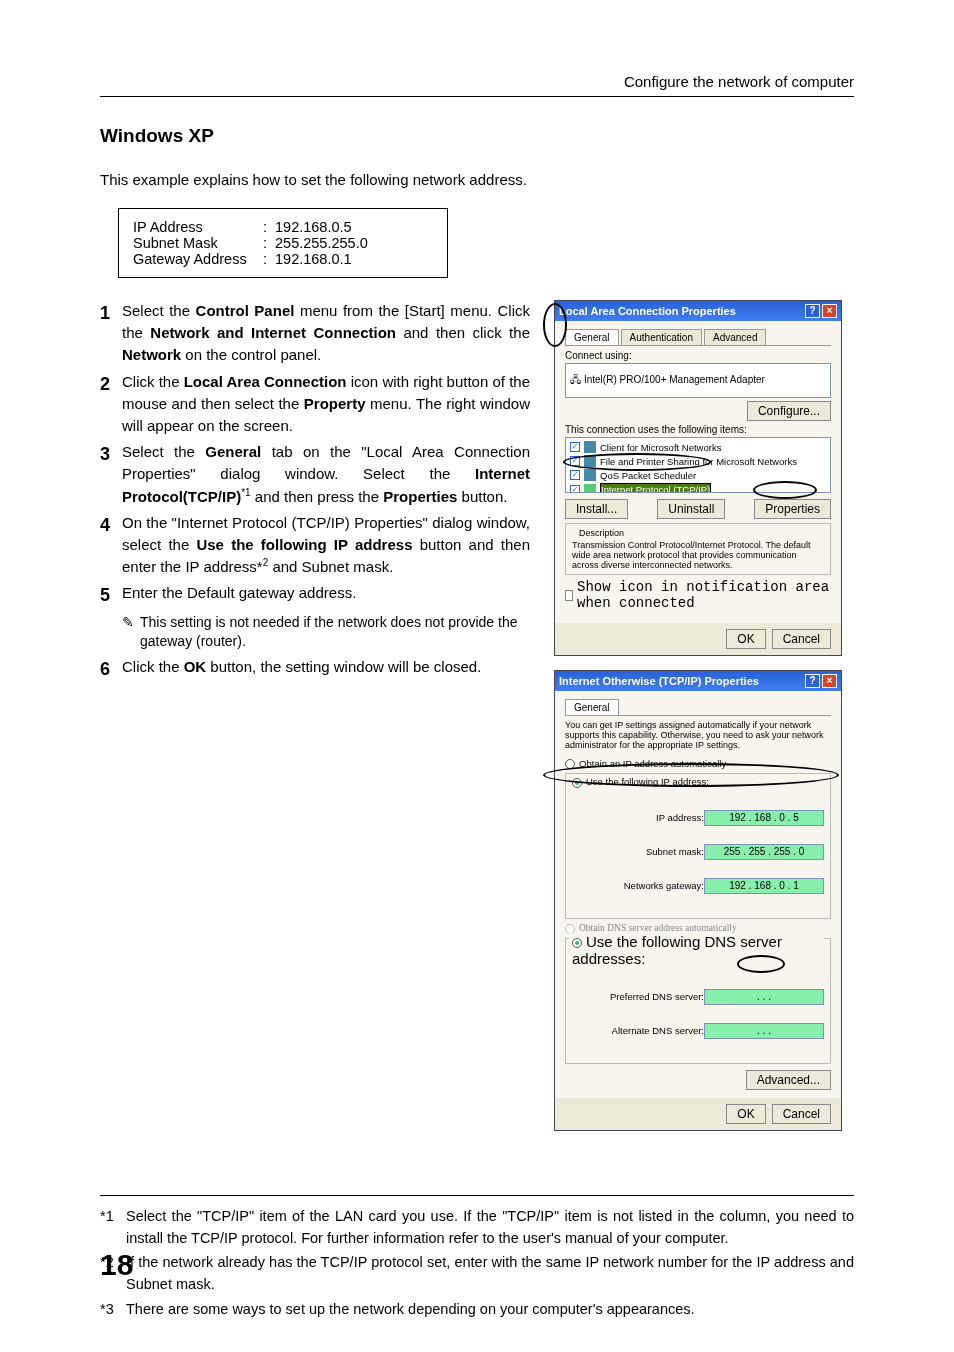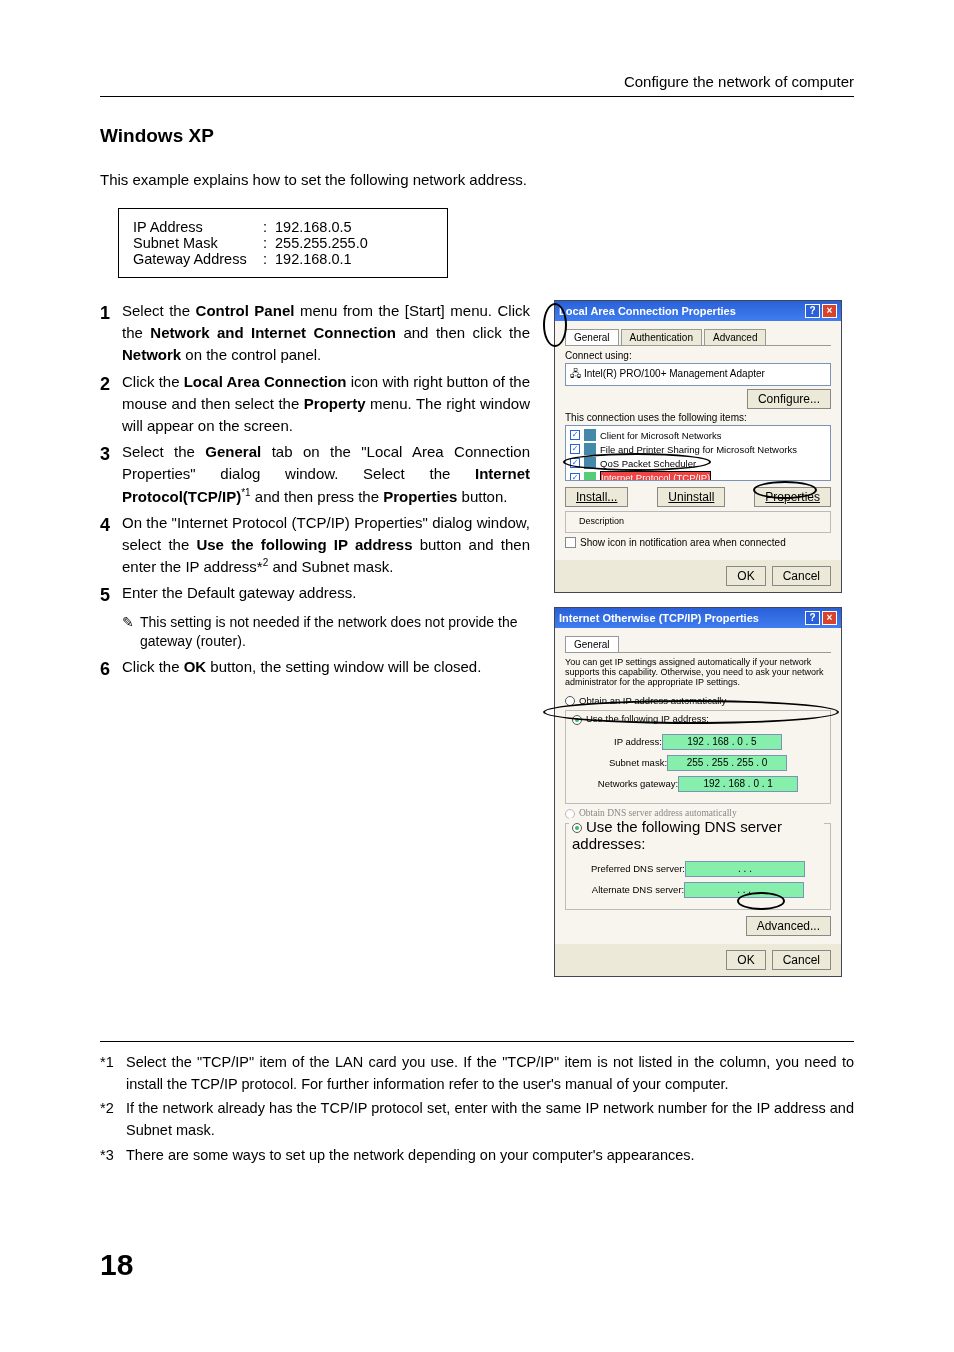--- a/index.html
+++ b/index.html
@@ -48,39 +48,39 @@
     color:#fff; display:flex; align-items:center; justify-content:space-between;
     padding:3px 4px; font-weight:bold; font-size:11px;gap:14px;
   }
   .titlebar .tbtns { display:flex; gap:2px;}
   .titlebar .tbtn { width:15px; height:14px; background:#d8432c; border:1px solid #fff; color:#fff; font-size:10px; text-align:center; line-height:12px;}
   .titlebar .tbtn.help { background:#2a60d8; }
   .dbody { padding:8px 10px; background:#f7f5ee;}
   .tabs { display:flex; gap:0; margin-bottom:4px; border-bottom:1px solid #999;}
   .tab { border:1px solid #999; border-bottom:none; background:#fff; padding:2px 8px; font-size:10px; margin-right:2px;}
   .tab.inactive { background:#ece9d8; }
-  .fld { border:1px solid #7a94b8; background:#fff; padding:2px 4px; margin:2px 0;}
+  .fld { border:1px solid #7a94b8; background:#fff; padding:8px 4px; margin:2px 0;}
   .btn { border:1px solid #888; background:#ece9d8; padding:2px 10px; font-size:12px; display:inline-block;}
   .items-box { border:1px solid #7a94b8; background:#fff; padding:2px 2px; margin:2px 0 6px 0; height:56px; overflow:hidden;}
   .items-box .item { display:flex; align-items:center; gap:4px; padding:1px 2px; font-size:9.5px;}
   .items-box .chk { width:10px; height:10px; border:1px solid #2a60d8; background:#fff; font-size:8px; text-align:center; line-height:8px; color:#2a60d8;}
   .items-box .ico { width:12px;height:12px; background:#48a; display:inline-block;}
-  .items-box .sel { background:#ef4444; color:#fff; border:1px solid #000;}
-  .btn-row { display:flex; justify-content:space-between; margin:4px 0;text-decoration:underline;}
+  .items-box .sel { background:#4d7c0f; color:#fff; border:1px solid #000;}
+  .btn-row { display:flex; justify-content:space-between; margin:4px 0;}
   .desc-box { border:1px solid #bbb; padding:4px 6px; font-size:9px; margin:4px 0;}
-  .chk-line { display:flex; gap:4px; font-size:10px; margin:4px 0;}
+  .chk-line { display:flex; align-items:center; gap:4px; font-size:14px; margin:4px 0;font-family:Liberation Mono, monospace;}
   .chk-line .chk2 { width:11px;height:11px;border:1px solid #888;background:#fff;}
   .dlg-bottom { display:flex; justify-content:flex-end; gap:6px; padding:6px 10px; background:#ece9d8;}
   .ellipse-h {
     position:absolute; border:2px solid #000; border-radius:50%;
   }
   .radio { width:10px;height:10px;border:1px solid #555;border-radius:50%;display:inline-block;vertical-align:middle;margin-right:4px; background:#fff;}
   .radio.on::after{content:"";display:block;width:4px;height:4px;background:#3b6;border-radius:50%;margin:2px;}
   .ipfield { border:1px solid #7a94b8; background:#86efac; width:120px; height:16px; display:inline-block; text-align:center; font-size:10px; line-height:14px;}
-  .ip-row { display:flex; justify-content:center; align-items:center; margin:5px 0; font-size:9.5px;}
+  .ip-row { display:flex; justify-content:flex-end; align-items:center; margin:18px 0; font-size:9.5px;}
   .group { border:1px solid #bbb; padding:6px 6px; margin:4px 0;}
   hr.footline { border:none; border-top:1px solid #000; margin: 50px 0 10px 0;}
   .footnotes { font-size:14.5px; line-height:1.5; text-align:justify;}
   .footnotes .fn { display:flex; margin-bottom:3px;}
   .footnotes .fk { width:26px; flex-shrink:0;}
   .pagenum { position:absolute; bottom:70px; left:100px; font-size:30px; font-weight:bold;}
 </style>
 </head>
 <body>
 
@@ -189,20 +189,21 @@
               <span class="sel">Internet Protocol (TCP/IP)</span>
             </div>
         </div>
         <div class="btn-row">
           <span class="btn">Install...</span>
           <span class="btn">Uninstall</span>
           <span class="btn">Properties</span>
         </div>
         <div class="desc-box">
           <div style="margin:-8px 0 2px 4px;background:#f7f5ee;display:inline-block;padding:0 3px;">Description</div>
+          <div>Transmission Control Protocol/Internet Protocol. The default wide area network protocol that provides communication across diverse interconnected networks.</div>
         </div>
         <div class="chk-line">
             <span class="chk2"></span>
             <span>Show icon in notification area when connected</span>
           </div>
       </div>
       <div class="dlg-bottom">
         <span class="btn">OK</span>
         <span class="btn">Cancel</span>
       </div>

